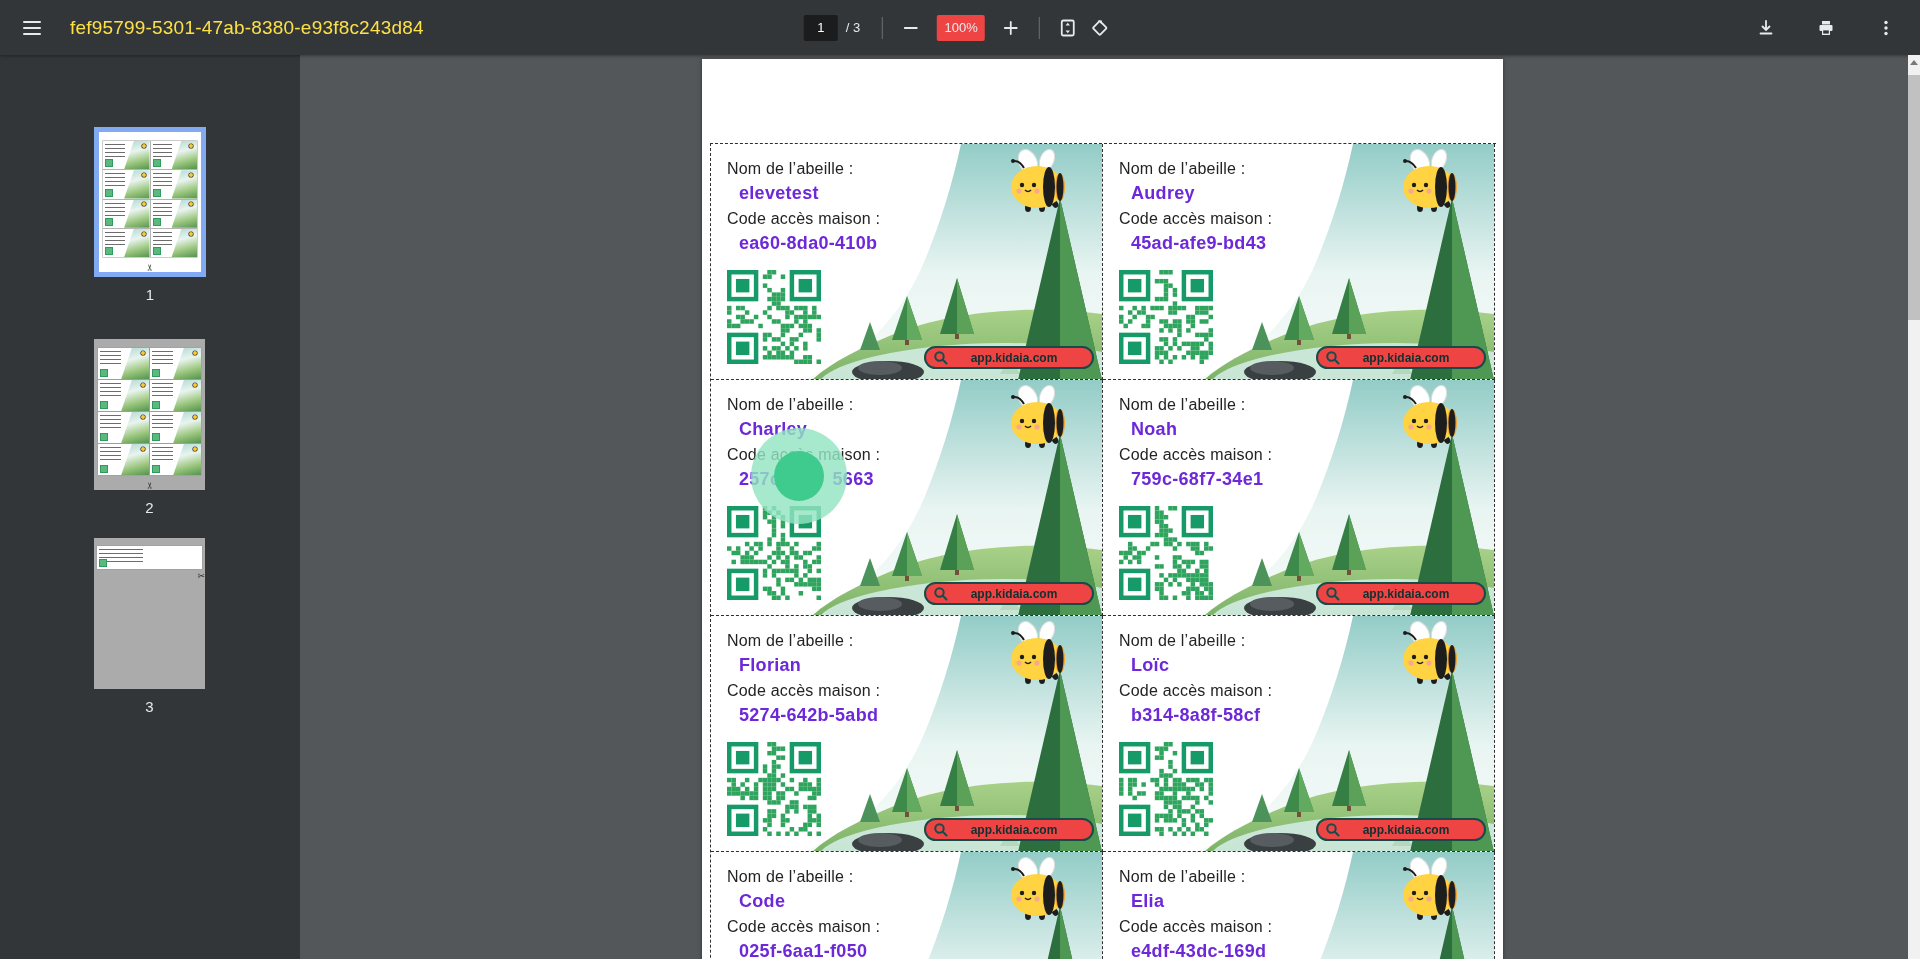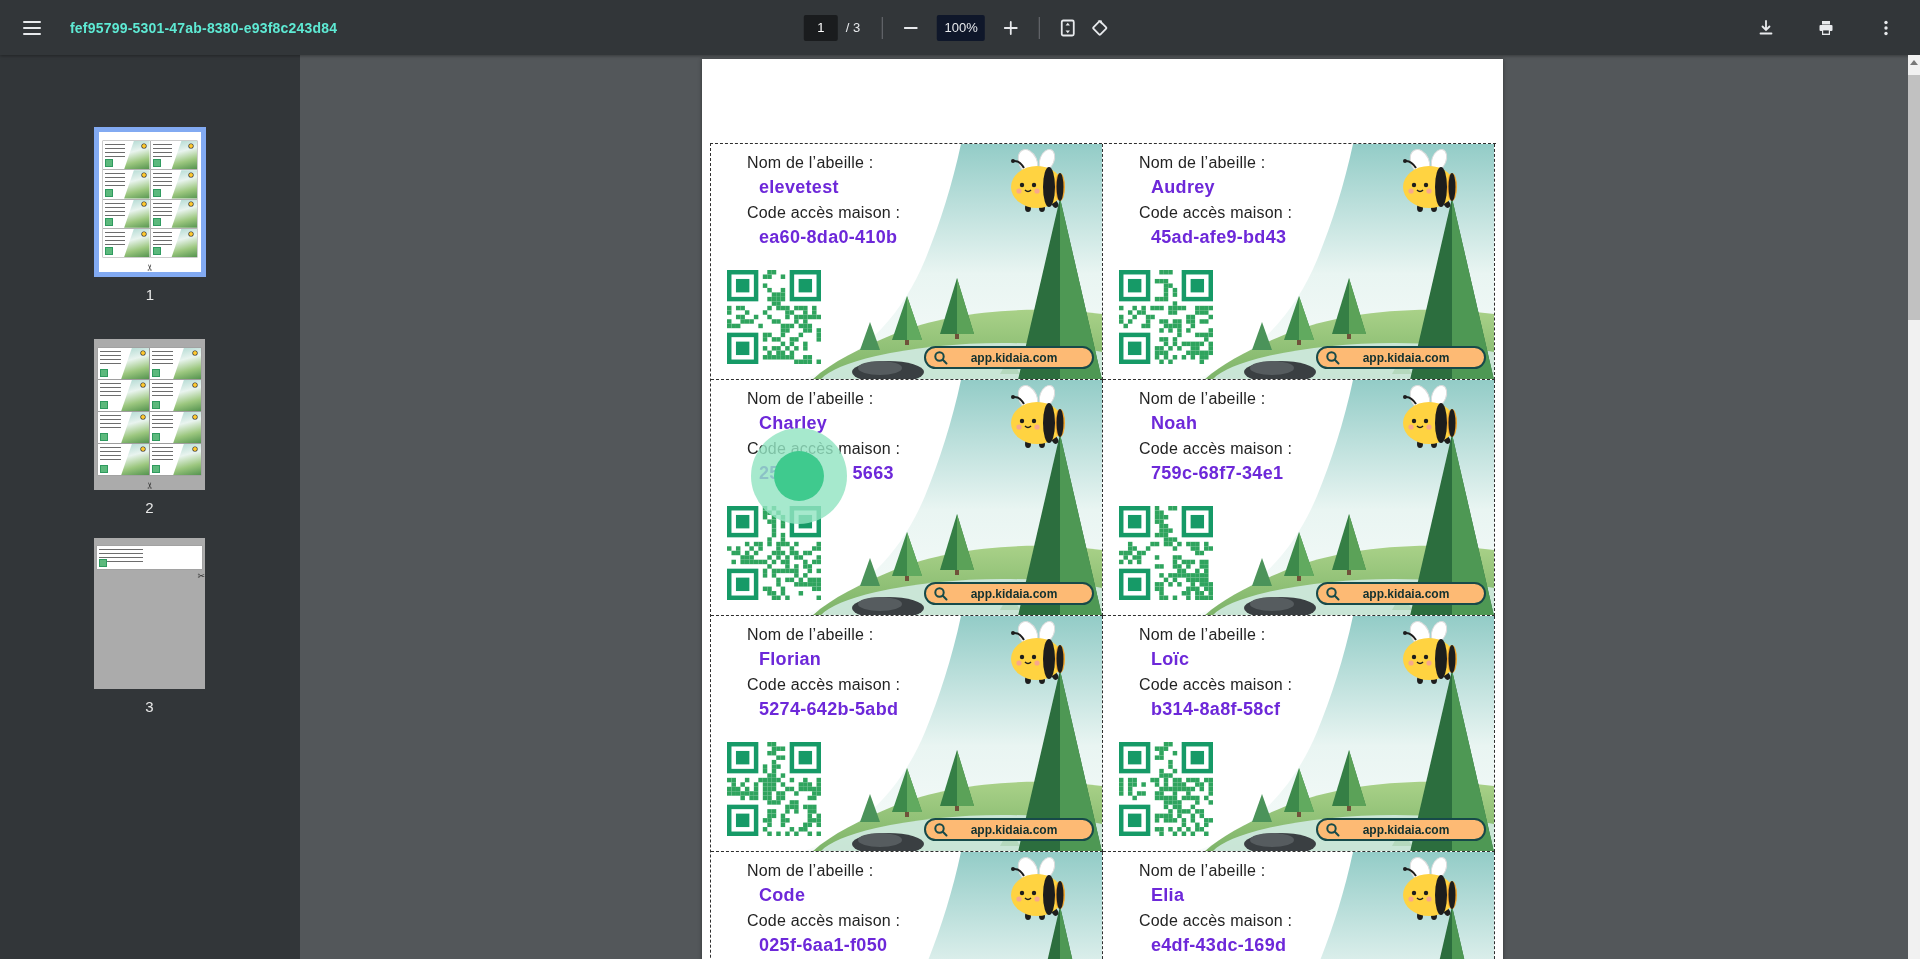--- a/index.html
+++ b/index.html
@@ -7,28 +7,28 @@
               font-family:"Liberation Sans", sans-serif; }
 
   
   .toolbar { position:fixed; top:0; left:0; width:1920px; height:55px; background:#323639;
              display:flex; align-items:center; z-index:40; box-shadow:0 1px 3px rgba(0,0,0,.35); }
   .tb-left { display:flex; align-items:center; gap:22px; padding-left:16px; }
   .icon-btn { background:none; border:none; cursor:pointer; display:flex; align-items:center;
               justify-content:center; width:32px; height:32px; }
   .hamburger { display:flex; flex-direction:column; gap:4px; }
   .hamburger i { display:block; width:18px; height:2px; background:#e8eaed; border-radius:1px; }
-  .doc-title { color:#5eead4; font-size:14px; letter-spacing:.2px; white-space:nowrap;font-weight:bold; }
+  .doc-title { color:#fde047; font-size:19px; letter-spacing:.2px; white-space:nowrap; }
   .tb-center { position:absolute; left:50%; transform:translateX(-50%); display:flex;
                align-items:center; }
   .page-box { min-width:34px; height:26px; background:#1a1c1e; color:#fff; font-size:13px;
               text-align:center; line-height:26px; border-radius:2px; cursor:text; }
   .page-total { color:#e8eaed; font-size:13px; margin:0 10px 0 8px; }
   .v-sep { width:1px; height:22px; background:#6e7175; margin:0 12px; }
-  .zoom-box { min-width:48px; height:26px; background:#0f172a; color:#e8eaed; font-size:13px;
+  .zoom-box { min-width:48px; height:26px; background:#ef4444; color:#e8eaed; font-size:13px;
               text-align:center; line-height:26px; border-radius:2px; margin:0 10px; cursor:pointer; }
   .tb-right { margin-left:auto; display:flex; align-items:center; gap:28px; padding-right:18px; }
   .tb-icon { stroke:#e8eaed; fill:none; stroke-width:1.8; stroke-linecap:round; }
   .tb-icon-fill { fill:#e8eaed; stroke:none; }
 
   
   .sidebar { position:fixed; left:0; top:55px; width:300px; bottom:0; background:#323639; z-index:20; }
   .thumb-wrap { position:absolute; text-align:center; cursor:pointer; }
   .thumb-page { position:relative; background:#fff; margin:0 auto; overflow:hidden; }
   .tw1 { left:84px; top:72px; width:132px; }
@@ -60,27 +60,27 @@
   .viewer { position:fixed; left:300px; top:55px; right:12px; bottom:0; background:#53575a;
             overflow:hidden; z-index:10; }
   .pdf-page { position:absolute; left:402px; top:4px; width:801px; height:1100px; background:#fff;
               box-shadow:0 1px 4px rgba(0,0,0,.4); }
   .card-grid { position:absolute; left:8px; top:84px; width:786px; display:grid;
                grid-template-columns:392px 392px; grid-auto-rows:236px;
                border-top:1px dashed #2e2e2e; border-left:1px dashed #2e2e2e; }
   .card { position:relative; background:#fff; overflow:hidden;
           border-right:1px dashed #2e2e2e; border-bottom:1px dashed #2e2e2e; }
   .card-art { position:absolute; right:0; top:0; width:392px; height:236px; z-index:1; }
-  .card-text { position:absolute; left:16px; top:6px; z-index:2;margin-left:20px; }
+  .card-text { position:absolute; left:16px; top:12px; z-index:2; }
   .lbl { font-size:16px; color:#232323; line-height:25px; letter-spacing:.2px; }
   .val { font-size:18px; font-weight:bold; color:#6d28d9; line-height:25px; padding-left:12px;
          letter-spacing:.3px; }
   .code-gap { display:inline-block; width:46px; }
   .qr { position:absolute; left:16px; top:126px; width:94px; height:94px; z-index:2; }
-  .pill { position:absolute; left:213px; top:202px; width:170px; height:23px; background:#fdba74;
+  .pill { position:absolute; left:213px; top:202px; width:170px; height:23px; background:#ef4444;
           border:2px solid #174a49; border-radius:13px; display:flex; align-items:center; z-index:3; }
   .pill svg { margin-left:7px; flex:none; }
   .pill-url { flex:1; text-align:center; font-size:12px; font-weight:bold; color:#11302f;
               padding-right:12px; }
 
   
   .click-indicator { position:absolute; left:451px; top:373px; width:96px; height:96px;
        border-radius:50%; background:rgba(147,228,194,.82); z-index:5; pointer-events:none; }
   .click-dot { position:absolute; left:23px; top:23px; width:50px; height:50px; border-radius:50%;
        background:#3fca8e; }

